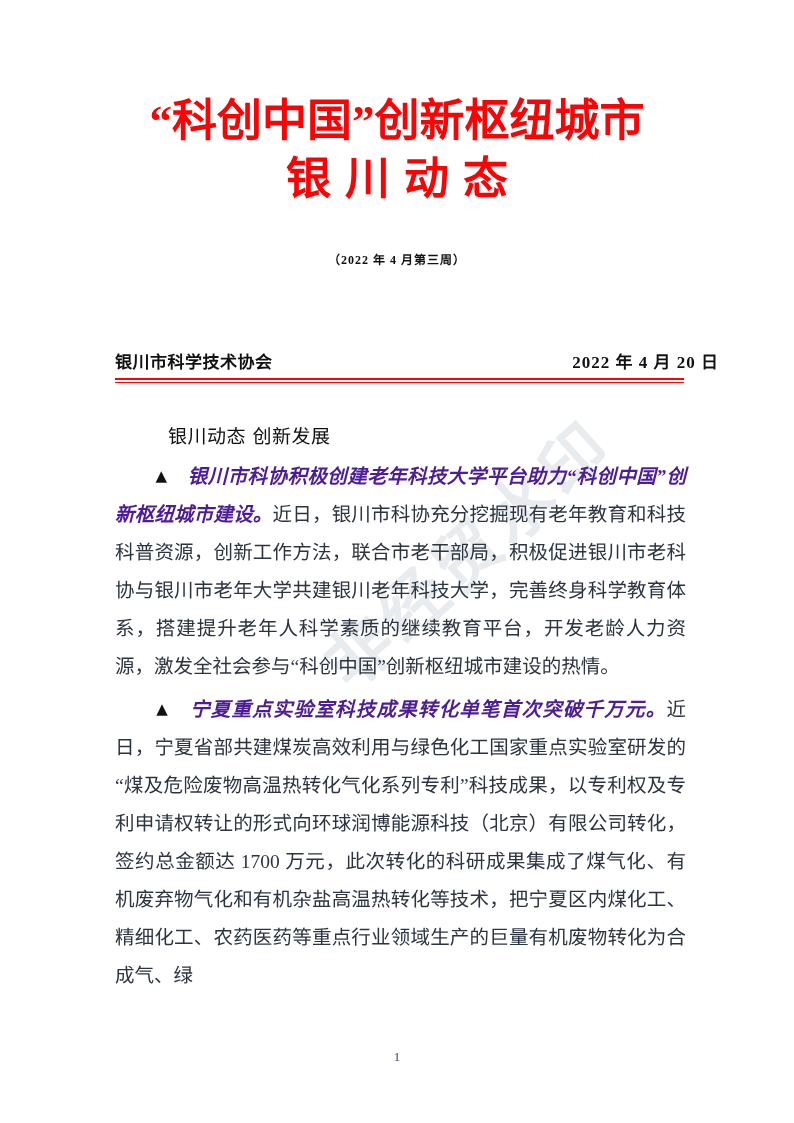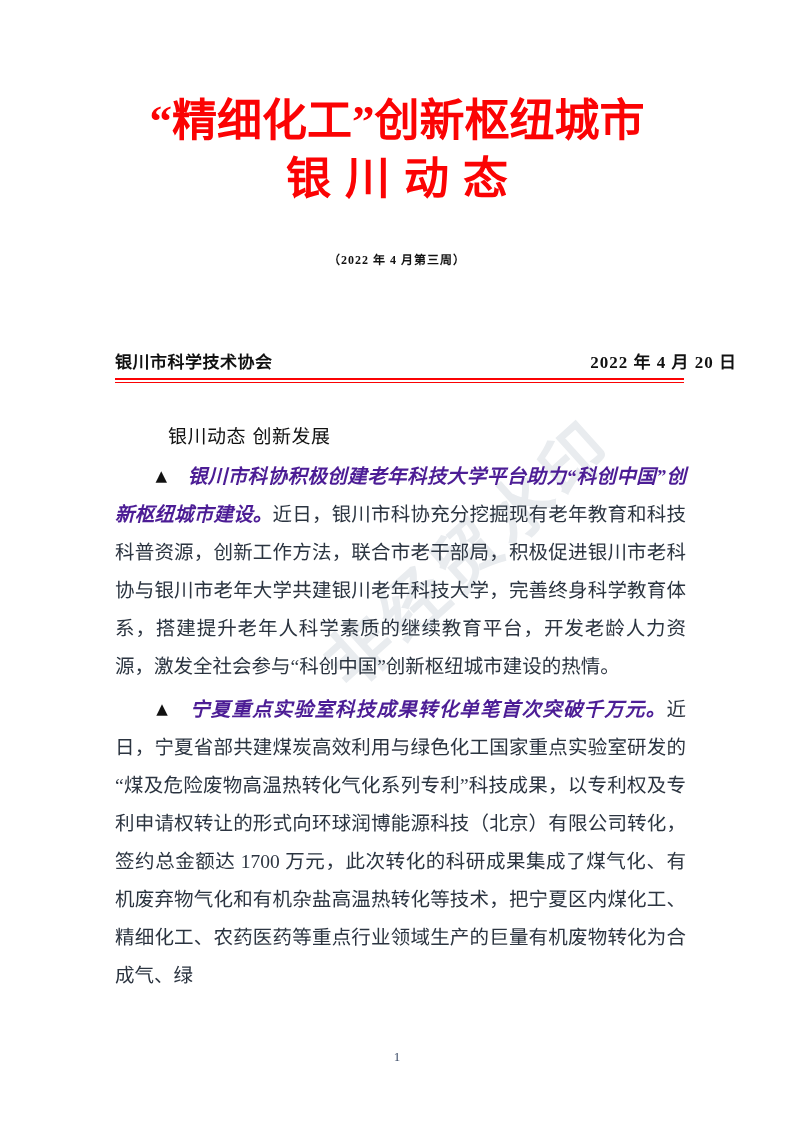--- a/index.html
+++ b/index.html
@@ -72,21 +72,21 @@
     font-weight: 700;
     font-size: 12px;
     letter-spacing: 1px;
     color: #111111;
   }
 
   
   .infobar {
     position: relative;
     z-index: 2;
-    margin: 80px 57px 0 115px;
+    margin: 80px 75px 0 115px;
     display: flex;
     align-items: flex-end;
     justify-content: space-between;
     font-family: "Liberation Serif", "DejaVu Serif", serif;
     font-weight: 700;
     font-size: 17px;
     color: #111111;
   }
   .infobar .org { letter-spacing: 0.5px; }
   .infobar .date { letter-spacing: 1px; }
@@ -164,21 +164,21 @@
 </head>
 <body>
 
 <div class="page">
 
   <div class="watermark">
     <span>非经贸水印</span>
   </div>
 
   <header class="masthead">
-    <div class="masthead-title-line line1">“精细化工”创新枢纽城市</div>
+    <div class="masthead-title-line line1">“科创中国”创新枢纽城市</div>
     <div class="masthead-title-line line2">银川动态</div>
     <div class="masthead-issue">（2022 年 4 月第三周）</div>
   </header>
 
   <div class="infobar">
     <span class="org">银川市科学技术协会</span>
     <span class="date">2022 年 4 月 20 日</span>
   </div>
   <div class="rule"></div>
 

